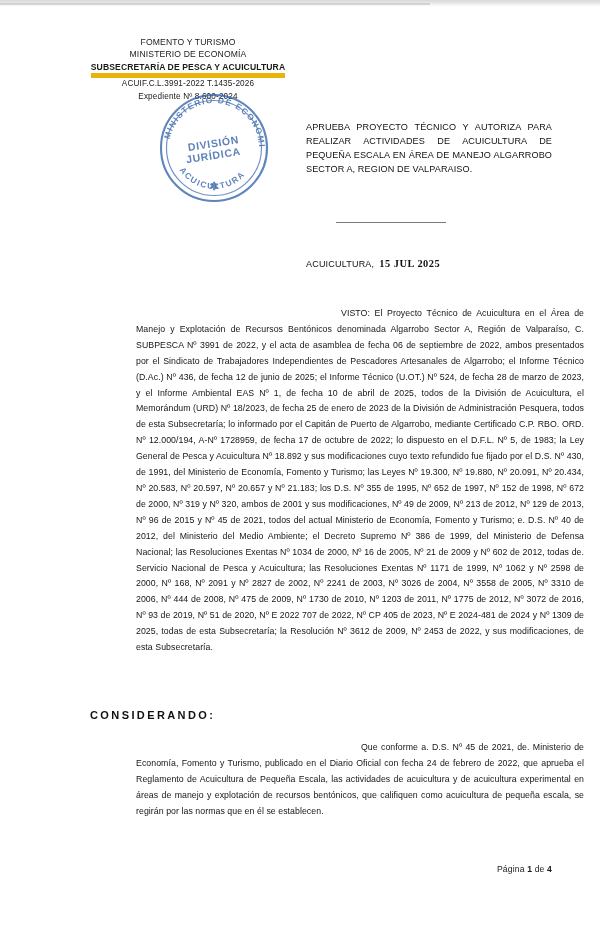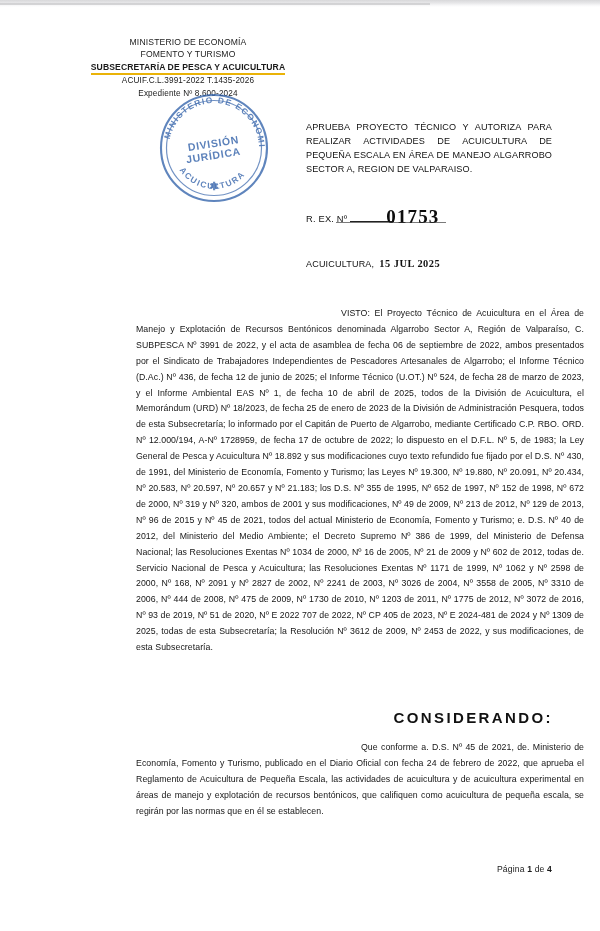--- a/index.html
+++ b/index.html
@@ -44,21 +44,21 @@
     width: 300px;
     text-align: center;
     color: #1b1b1b;
     font-size: 8.6px;
     line-height: 12.4px;
     letter-spacing: .15px;
   }
   .letterhead .lh-line { white-space: nowrap; }
   .letterhead .lh-underline {
     display: inline-block;
-    border-bottom: 2px solid #eab308;
+    border-bottom: 5px solid #eab308;
     padding-bottom: 0px;
     font-weight: 600;
     letter-spacing: .1px;
   }
   .letterhead .lh-sm { font-size: 8.2px; }
 
   
   .stamp {
     position: absolute;
     left: 155px;
@@ -153,24 +153,24 @@
     color: #151515;
     text-align: justify;
     letter-spacing: .06px;
     margin-left: 31px;
   }
   #visto-block { top: 306px; }
   .first-indent { display: inline-block; width: 205px; }
 
   .section-head {
     position: absolute;
-    left: 105px;
+    left: 90px;
     width: 448px;
-    text-align: right;
-    font-size: 15px;
+    text-align: left;
+    font-size: 11px;
     font-weight: 700;
     letter-spacing: 2.4px;
     color: #111;
   }
   #considerando-head { top: 709px; }
   #considerando-block { top: 740px; }
   .cons-indent { display: inline-block; width: 225px; }
 
   
   .footer {
@@ -187,22 +187,22 @@
 </style>
 </head>
 <body>
 
 <div id="page">
 
   <div class="scan-band"></div>
   <div class="scan-band-2"></div>
 
   <div class="letterhead">
+    <div class="lh-line">FOMENTO Y TURISMO</div>
     <div class="lh-line">MINISTERIO DE ECONOMÍA</div>
-    <div class="lh-line">FOMENTO Y TURISMO</div>
     <div class="lh-line">
       <span class="lh-underline">SUBSECRETARÍA DE PESCA Y ACUICULTURA</span>
     </div>
     <div class="lh-line lh-sm">ACUIF.C.L.3991-2022 T.1435-2026</div>
     <div class="lh-line lh-sm">Expediente Nº 8.600-2024</div>
   </div>
 
   <div class="stamp">
     <svg width="118" height="118" viewBox="0 0 118 118" xmlns="http://www.w3.org/2000/svg">
       <defs>
@@ -218,25 +218,20 @@
         <textPath href="#arcBottom" startOffset="18%">ACUICULTURA</textPath>
       </text>
       <text x="59" y="58" text-anchor="middle" transform="rotate(-9 59 58)" font-family="'Liberation Sans', sans-serif" font-size="10.5" font-weight="700" fill="#2f5fa8" letter-spacing="0.7" opacity="0.92">DIVISIÓN</text>
       <text x="59" y="70" text-anchor="middle" transform="rotate(-9 59 70)" font-family="'Liberation Sans', sans-serif" font-size="10.5" font-weight="700" fill="#2f5fa8" letter-spacing="0.7" opacity="0.92">JURÍDICA</text>
       <text x="59" y="101" text-anchor="middle" font-family="'Liberation Sans', sans-serif" font-size="11" font-weight="700" fill="#2f5fa8" opacity="0.85">✱</text>
     </svg>
   </div>
 
   <div class="subject">APRUEBA PROYECTO TÉCNICO Y AUTORIZA PARA REALIZAR ACTIVIDADES DE ACUICULTURA DE PEQUEÑA ESCALA EN ÁREA DE MANEJO ALGARROBO SECTOR A, REGION DE VALPARAISO.</div>
 
-  <div class="resnum-row">
-    <span class="resnum-label">R. EX. Nº</span>
-    <span class="resnum-rule"></span>
-    <span class="resnum-value">01753</span>
-  </div>
   <div class="resnum-underscore"></div>
 
   <div class="placedate">
     <span class="pd-city">ACUICULTURA,</span><span class="pd-date">15 JUL 2025</span>
   </div>
 
   <div class="body-block" id="visto-block">
     <span class="first-indent"></span><span>VISTO:</span>
     <span>El Proyecto Técnico de Acuicultura en el Área de Manejo y Explotación de Recursos Bentónicos denominada Algarrobo Sector A, Región de Valparaíso, C. SUBPESCA Nº 3991 de 2022, y el acta de asamblea de fecha 06 de septiembre de 2022, ambos presentados por el Sindicato de Trabajadores Independientes de Pescadores Artesanales de Algarrobo; el Informe Técnico (D.Ac.) Nº 436, de fecha 12 de junio de 2025; el Informe Técnico (U.OT.) Nº 524, de fecha 28 de marzo de 2023, y el Informe Ambiental EAS Nº 1, de fecha 10 de abril de 2025, todos de la División de Acuicultura, el Memorándum (URD) Nº 18/2023, de fecha 25 de enero de 2023 de la División de Administración Pesquera, todos de esta Subsecretaría; lo informado por el Capitán de Puerto de Algarrobo, mediante Certificado C.P. RBO. ORD. Nº 12.000/194, A-Nº 1728959, de fecha 17 de octubre de 2022; lo dispuesto en el D.F.L. Nº 5, de 1983; la Ley General de Pesca y Acuicultura Nº 18.892 y sus modificaciones cuyo texto refundido fue fijado por el D.S. Nº 430, de 1991, del Ministerio de Economía, Fomento y Turismo; las Leyes Nº 19.300, Nº 19.880, Nº 20.091, Nº 20.434, Nº 20.583, Nº 20.597, Nº 20.657 y Nº 21.183; los D.S. Nº 355 de 1995, Nº 652 de 1997, Nº 152 de 1998, Nº 672 de 2000, Nº 319 y Nº 320, ambos de 2001 y sus modificaciones, Nº 49 de 2009, Nº 213 de 2012, Nº 129 de 2013, Nº 96 de 2015 y Nº 45 de 2021, todos del actual Ministerio de Economía, Fomento y Turismo; e. D.S. Nº 40 de 2012, del Ministerio del Medio Ambiente; el Decreto Supremo Nº 386 de 1999, del Ministerio de Defensa Nacional; las Resoluciones Exentas Nº 1034 de 2000, Nº 16 de 2005, Nº 21 de 2009 y Nº 602 de 2012, todas de. Servicio Nacional de Pesca y Acuicultura; las Resoluciones Exentas Nº 1171 de 1999, Nº 1062 y Nº 2598 de 2000, Nº 168, Nº 2091 y Nº 2827 de 2002, Nº 2241 de 2003, Nº 3026 de 2004, Nº 3558 de 2005, Nº 3310 de 2006, Nº 444 de 2008, Nº 475 de 2009, Nº 1730 de 2010, Nº 1203 de 2011, Nº 1775 de 2012, Nº 3072 de 2016, Nº 93 de 2019, Nº 51 de 2020, Nº E 2022 707 de 2022, Nº CP 405 de 2023, Nº E 2024-481 de 2024 y Nº 1309 de 2025, todas de esta Subsecretaría; la Resolución Nº 3612 de 2009, Nº 2453 de 2022, y sus modificaciones, de esta Subsecretaría.</span>
   </div>

